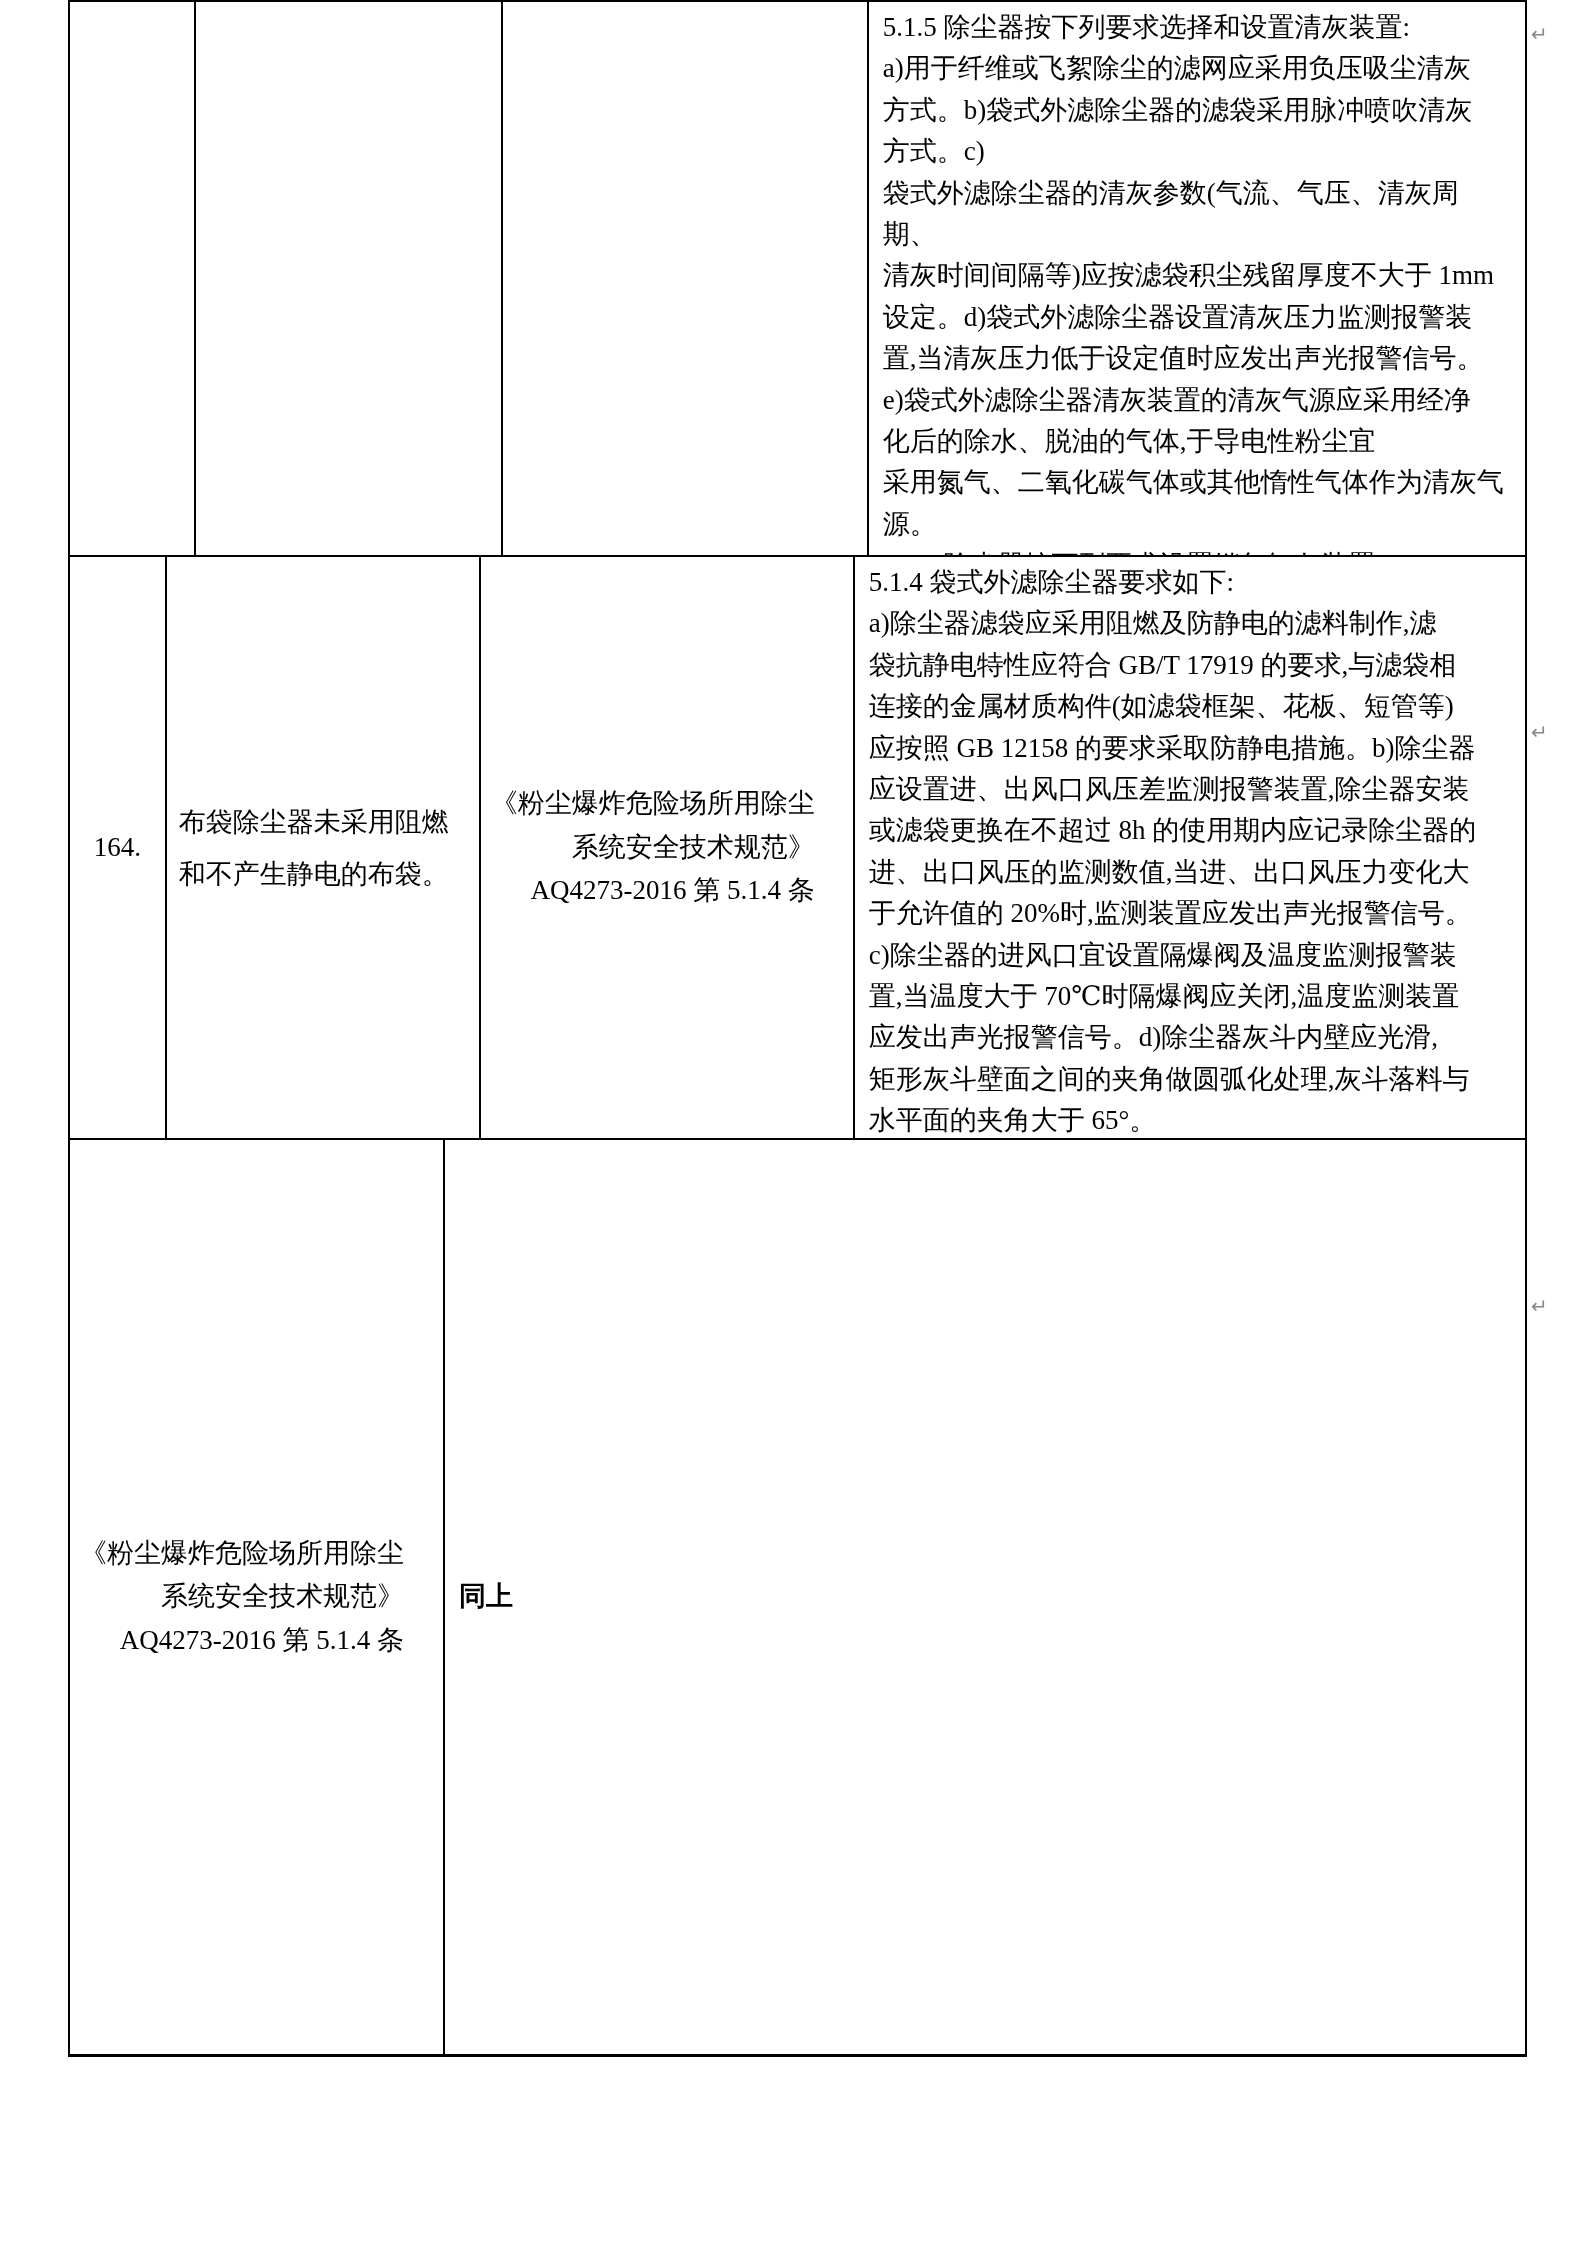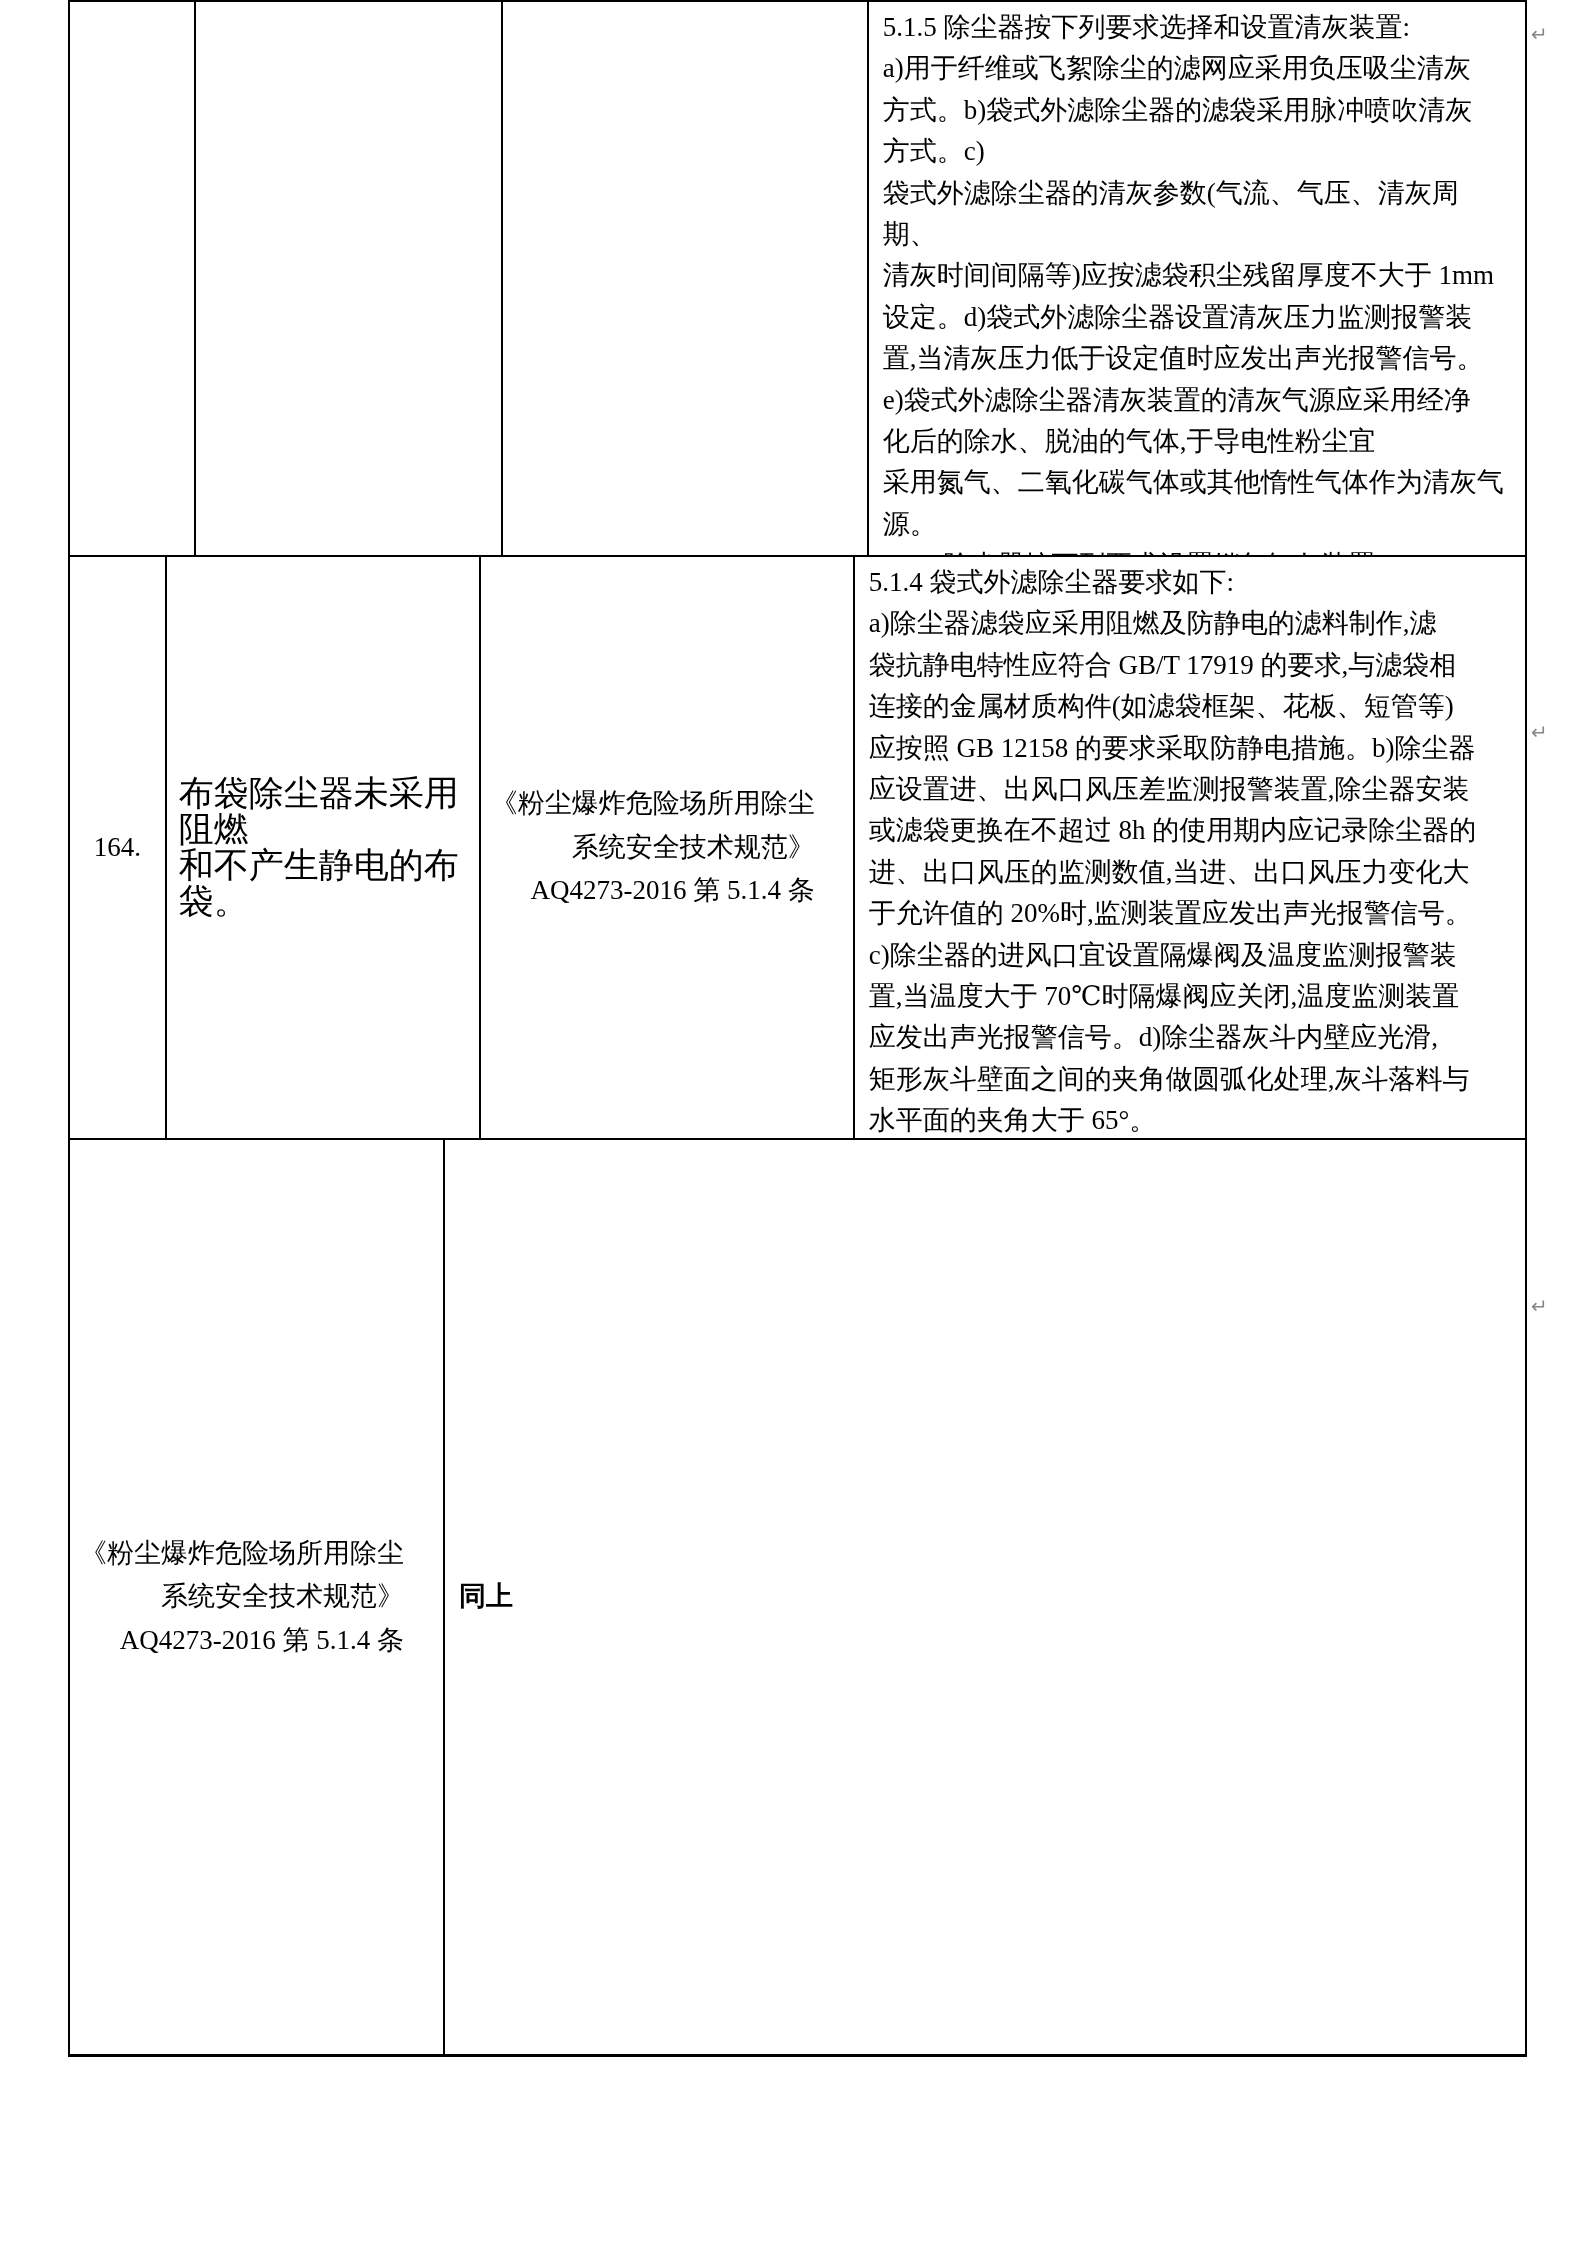--- a/index.html
+++ b/index.html
@@ -35,22 +35,22 @@
     display: flex; align-items: center; justify-content: center;
     font-size: 27px;
   }
   .c-desc {
     width: 315px;
     border-right: 2px solid #000;
     display: flex; align-items: center;
   }
   .c-desc .txt {
     padding: 0 6px 0 12px;
-    font-size: 35px;
-    line-height: 36px;
+    font-size: 27px;
+    line-height: 52px;
     white-space: pre-line;
   }
   .c-ref {
     width: 375px;
     border-right: 2px solid #000;
     display: flex; align-items: center;
   }
   .c-ref .txt {
     padding: 0 4px 0 10px;
     font-size: 27px;

